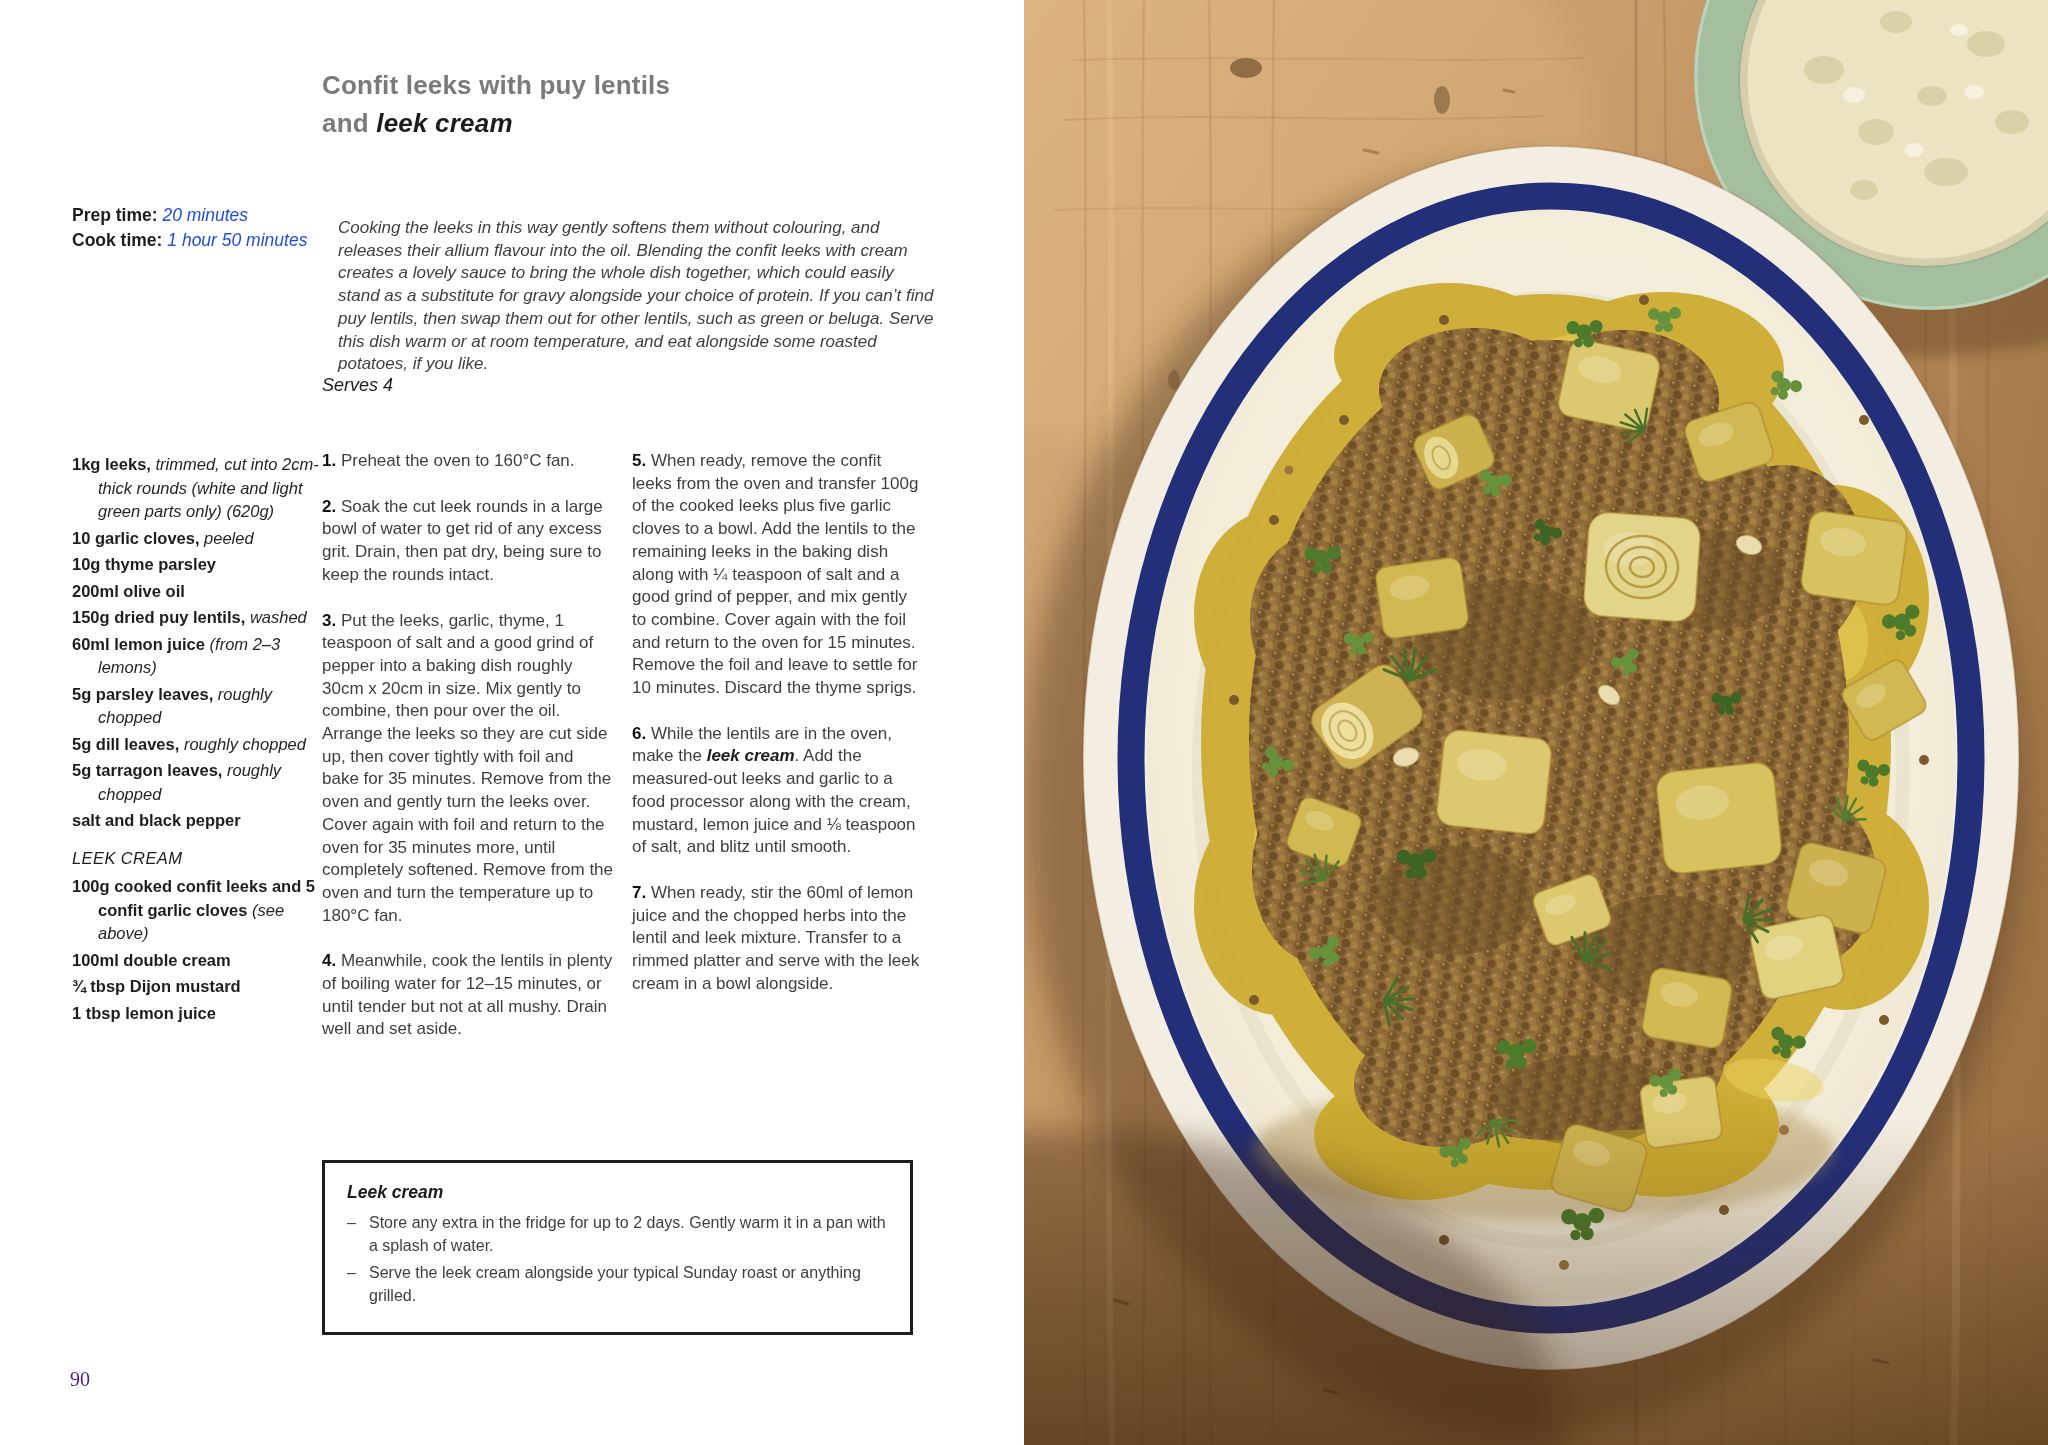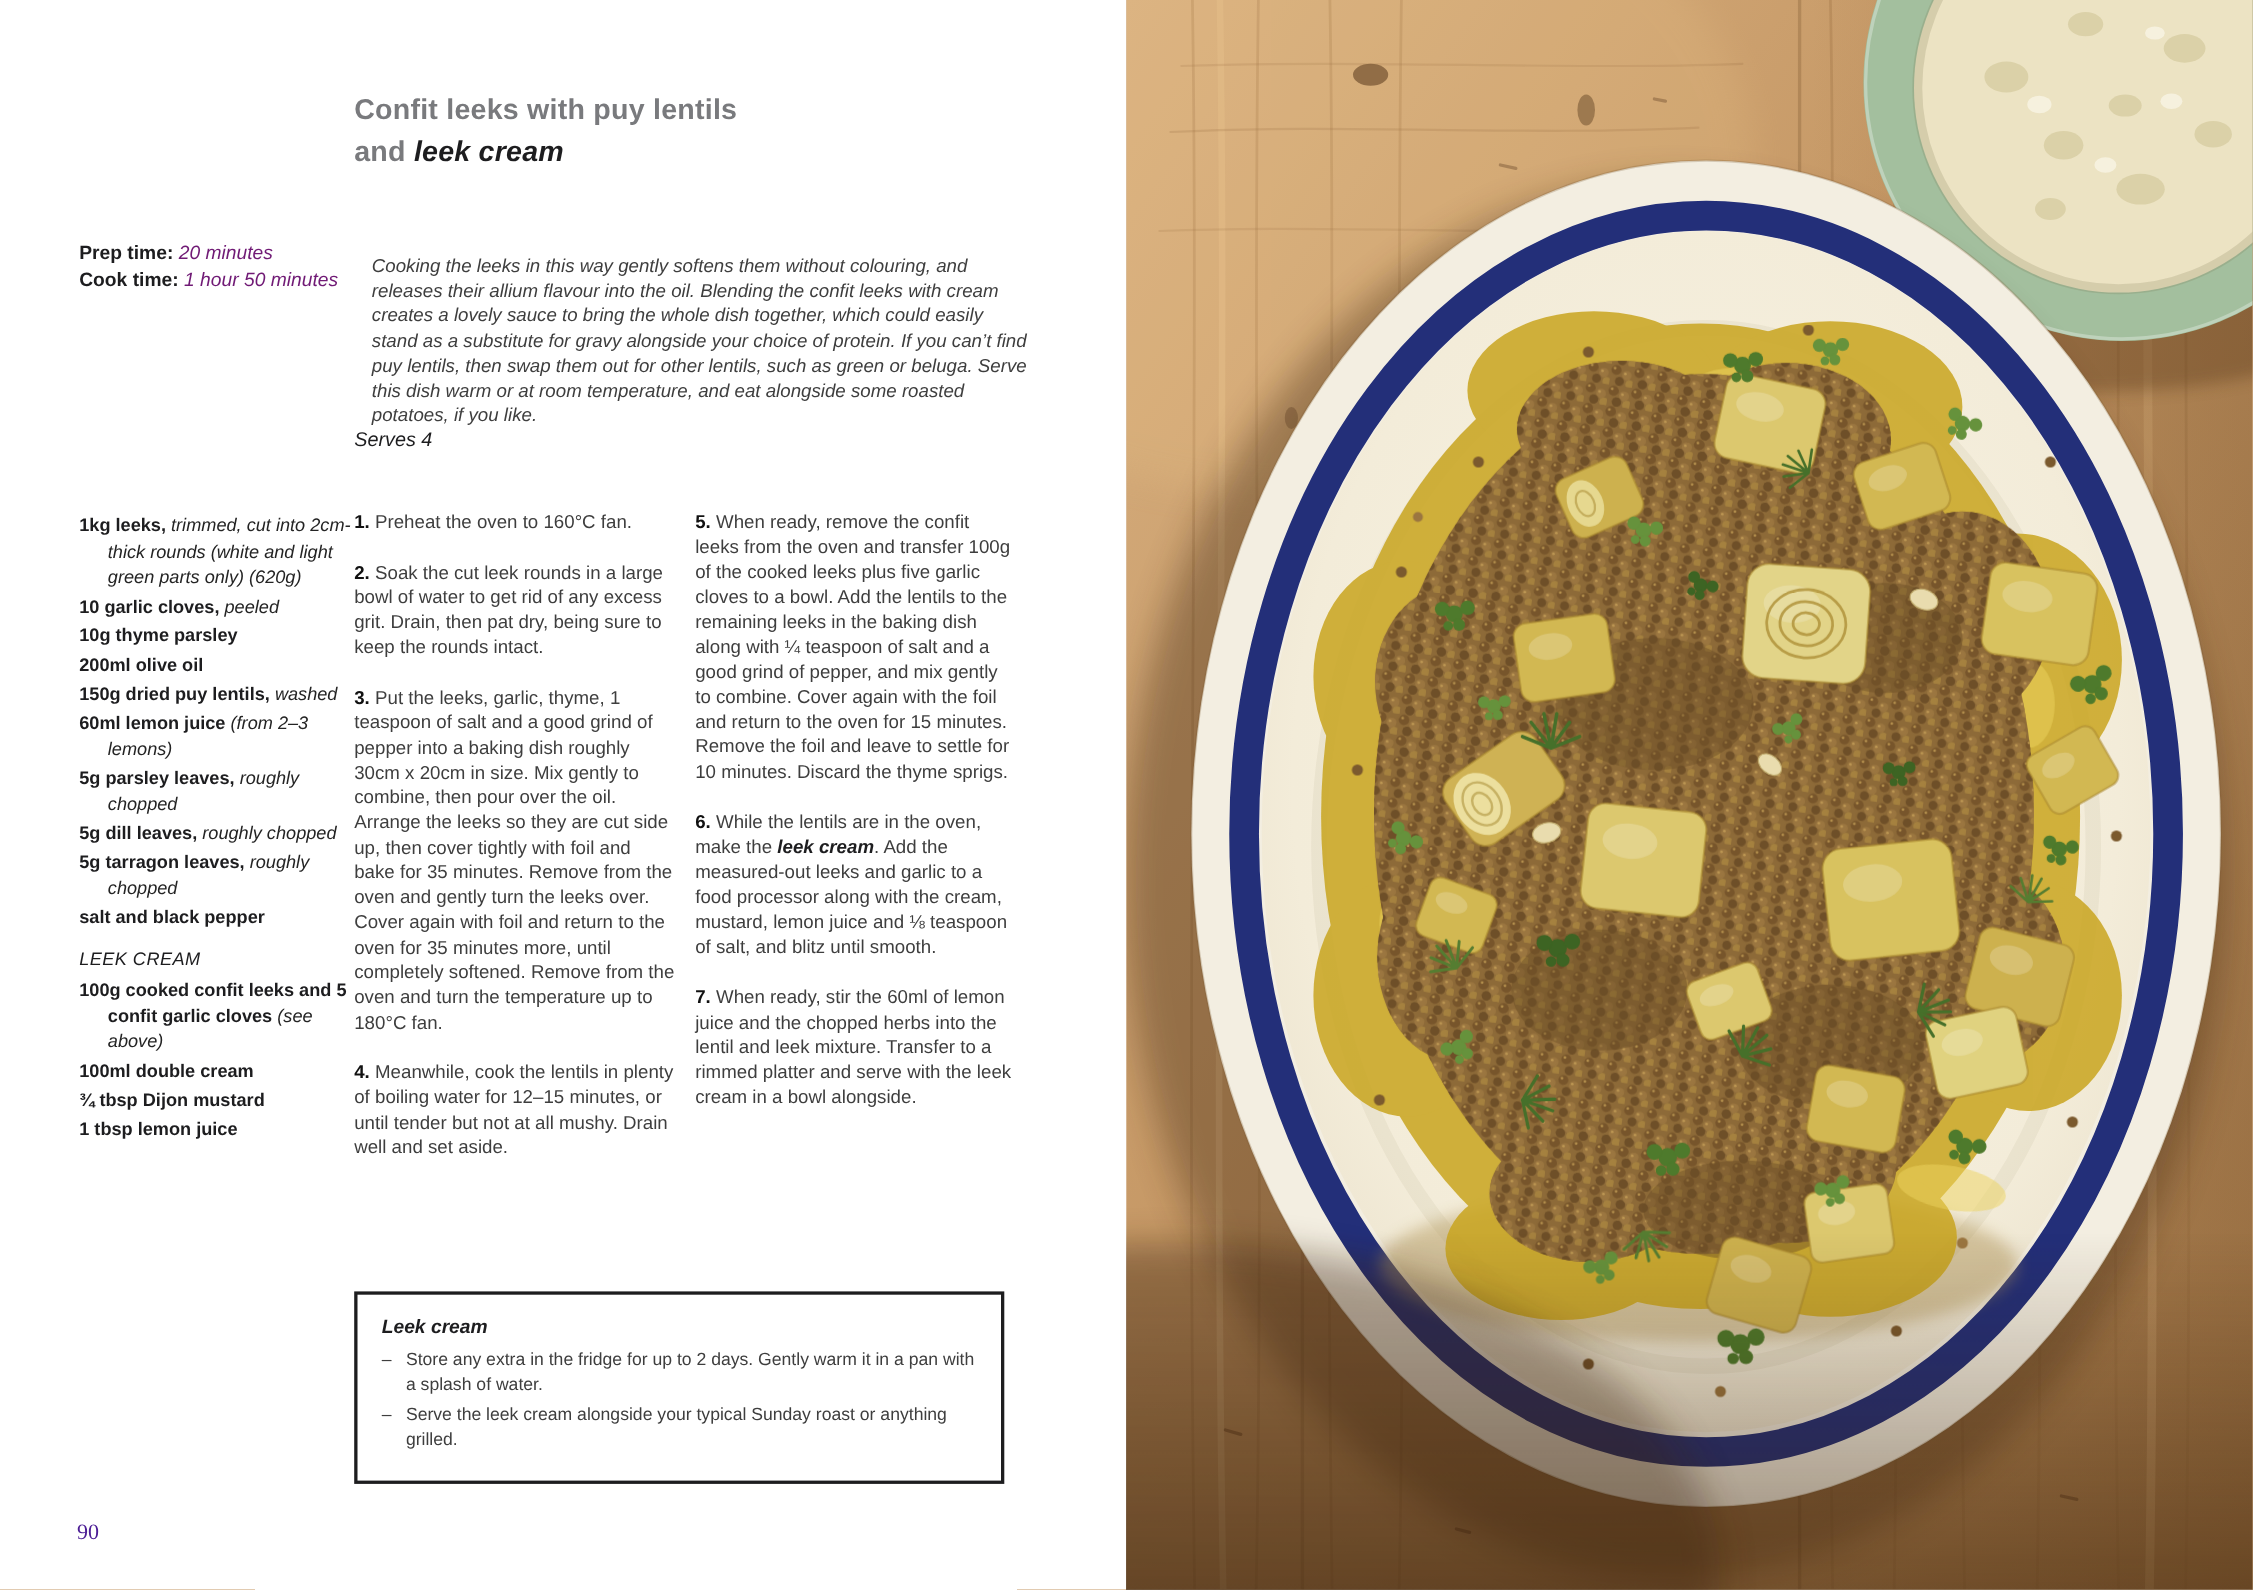--- a/index.html
+++ b/index.html
@@ -1,26 +1,26 @@
 <!DOCTYPE html>
 <html><head>
 <meta charset="utf-8">
 <style>
   html,body{margin:0;padding:0;}
   body{
     width:2048px;height:1445px;position:relative;background:#ffffff;
     font-family:"Liberation Sans", sans-serif;color:#2b2b2b;
     -webkit-font-smoothing:antialiased;overflow:hidden;
   }
-  .page{position:absolute;left:0;top:14px;width:1024px;height:1062px;background:#ffffff;}
+  .page{position:absolute;left:0;top:0;width:1024px;height:1062px;background:#ffffff;}
   .title{position:absolute;left:322px;top:66px;margin:0;font-size:26px;line-height:38px;font-weight:700;color:#797a7d;letter-spacing:.2px;}
   .title .t2{color:#1d1d1f;font-style:italic;}
   .meta{position:absolute;left:72px;top:203px;font-size:17.5px;line-height:25px;color:#1d1d1f;}
   .meta b{font-weight:700;}
-  .meta i{font-style:italic;color:#701a75;}
+  .meta i{font-style:italic;color:#1d4ed8;}
   .intro{position:absolute;left:322px;top:201px;width:600px;margin:16px;font-size:17px;line-height:22.7px;color:#3e3e3e;font-style:italic;}
   .serves{position:absolute;left:322px;top:375px;margin:0;font-size:18px;font-weight:400;font-style:italic;color:#1d1d1f;}
   .ingredients{position:absolute;left:72px;top:450px;width:256px;font-size:16.5px;line-height:23.5px;color:#1d1d1f;}
   .ing{margin:3px 0 3px;padding-left:26px;text-indent:-26px;}
   .ing b{font-weight:700;}
   .ing i{font-style:italic;font-weight:400;color:#242424;}
   .ing-header{margin:14px 0 5px;font-style:italic;letter-spacing:.4px;color:#1d1d1f;}
   .col{position:absolute;top:450px;width:292px;}
   .col1{left:322px;}
   .col2{left:632px;}

